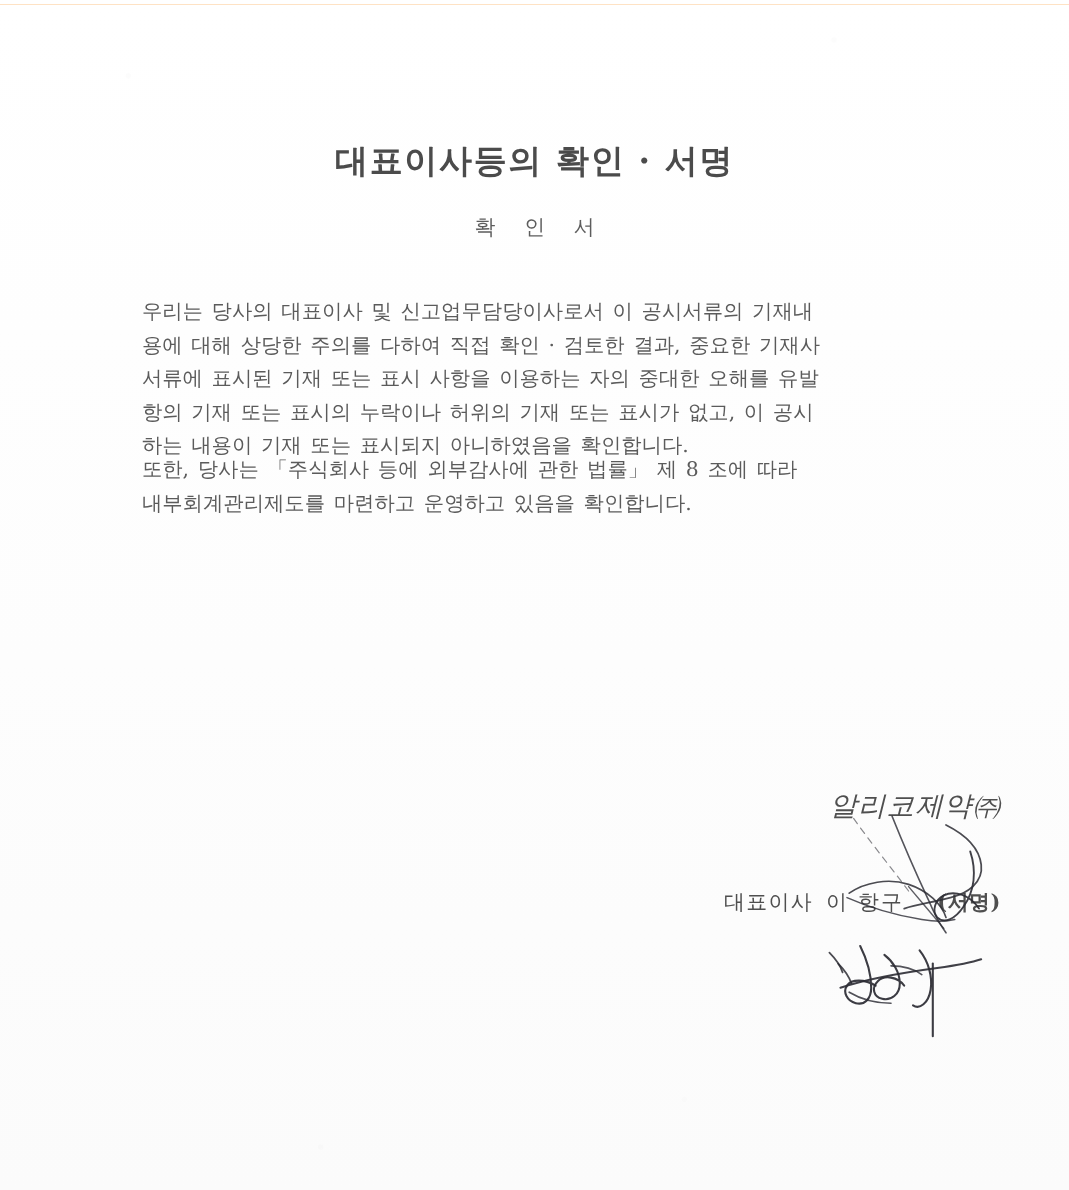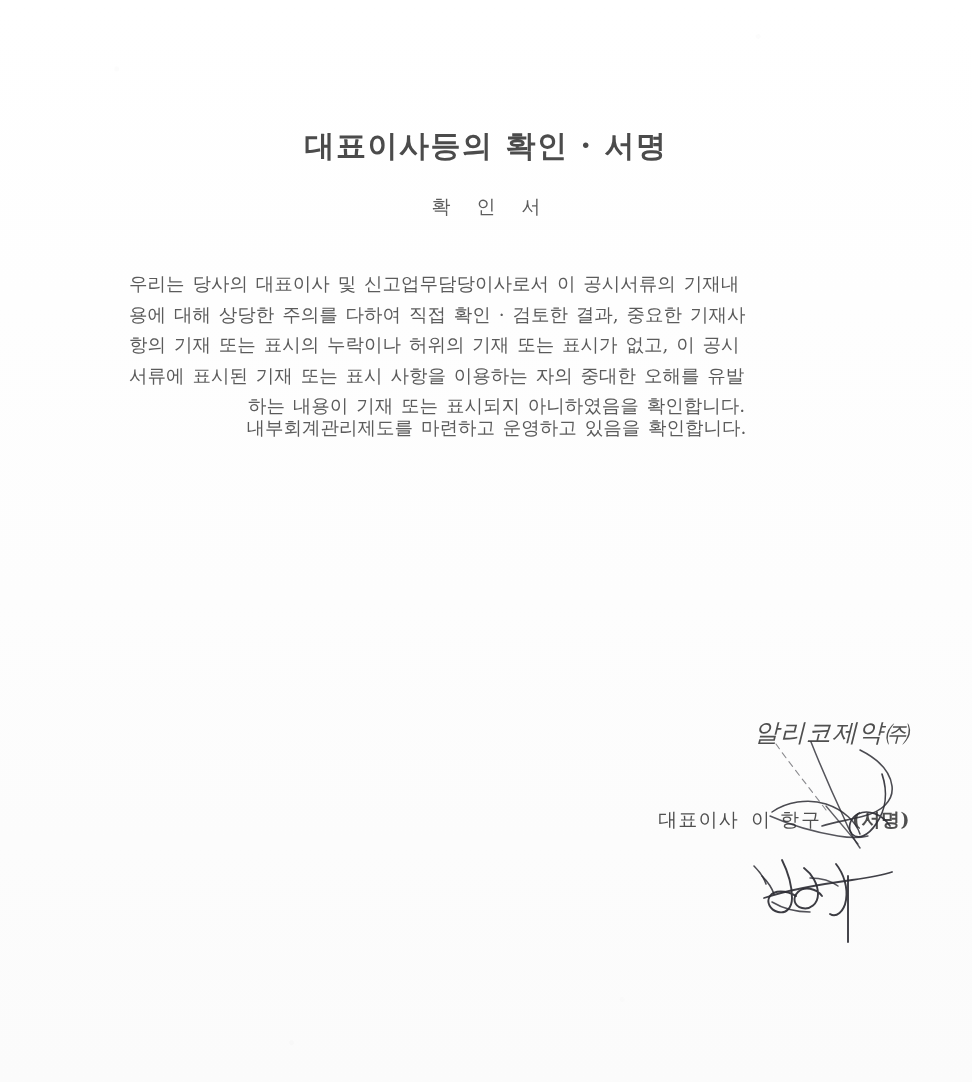--- a/index.html
+++ b/index.html
@@ -87,21 +87,21 @@
   #para-1 { top: 265px; }
   #para-2 { top: 409px; }
 
   .para {
     text-align: justify;
     text-justify: inter-character;
     text-indent: 17px;
     word-spacing: 2px;
   }
   .para > span { display: block; }
-  .para .last-line { text-align: center; }
+  .para .last-line { text-align: left; }
 
   .sign-area {
     position: absolute;
     left: 0;
     right: 0;
     top: 640px;
     height: 300px;
   }
 
   .date-line {
@@ -161,28 +161,29 @@
   <div class="paper-grain"></div>
 
   <div class="doc-title">대표이사등의 확인 · 서명</div>
 
   <div class="doc-subtitle">확 인 서</div>
 
   <div class="body-block" id="para-1">
     <div class="para">
       <span>우리는 당사의 대표이사 및 신고업무담당이사로서 이 공시서류의 기재내</span>
       <span>용에 대해 상당한 주의를 다하여 직접 확인 · 검토한 결과, 중요한 기재사</span>
+      <span>서류에 표시된 기재 또는 표시 사항을 이용하는 자의 중대한 오해를 유발</span>
       <span>항의 기재 또는 표시의 누락이나 허위의 기재 또는 표시가 없고, 이 공시</span>
-      <span>서류에 표시된 기재 또는 표시 사항을 이용하는 자의 중대한 오해를 유발</span>
       <span class="last-line">하는 내용이 기재 또는 표시되지 아니하였음을 확인합니다.</span>
     </div>
   </div>
 
   <div class="body-block" id="para-2">
     <div class="para">
+      <span>또한, 당사는 「주식회사 등에 외부감사에 관한 법률」 제 8 조에 따라</span>
       <span class="last-line">내부회계관리제도를 마련하고 운영하고 있음을 확인합니다.</span>
     </div>
   </div>
 
 
   <div class="company-line">알리코제약㈜</div>
 
   <div class="signer-row" id="signer-row-ceo">
     <span class="signer-title">대표이사</span><span class="signer-name">이 항구</span><span class="signer-mark">(서명)</span>
   </div>

